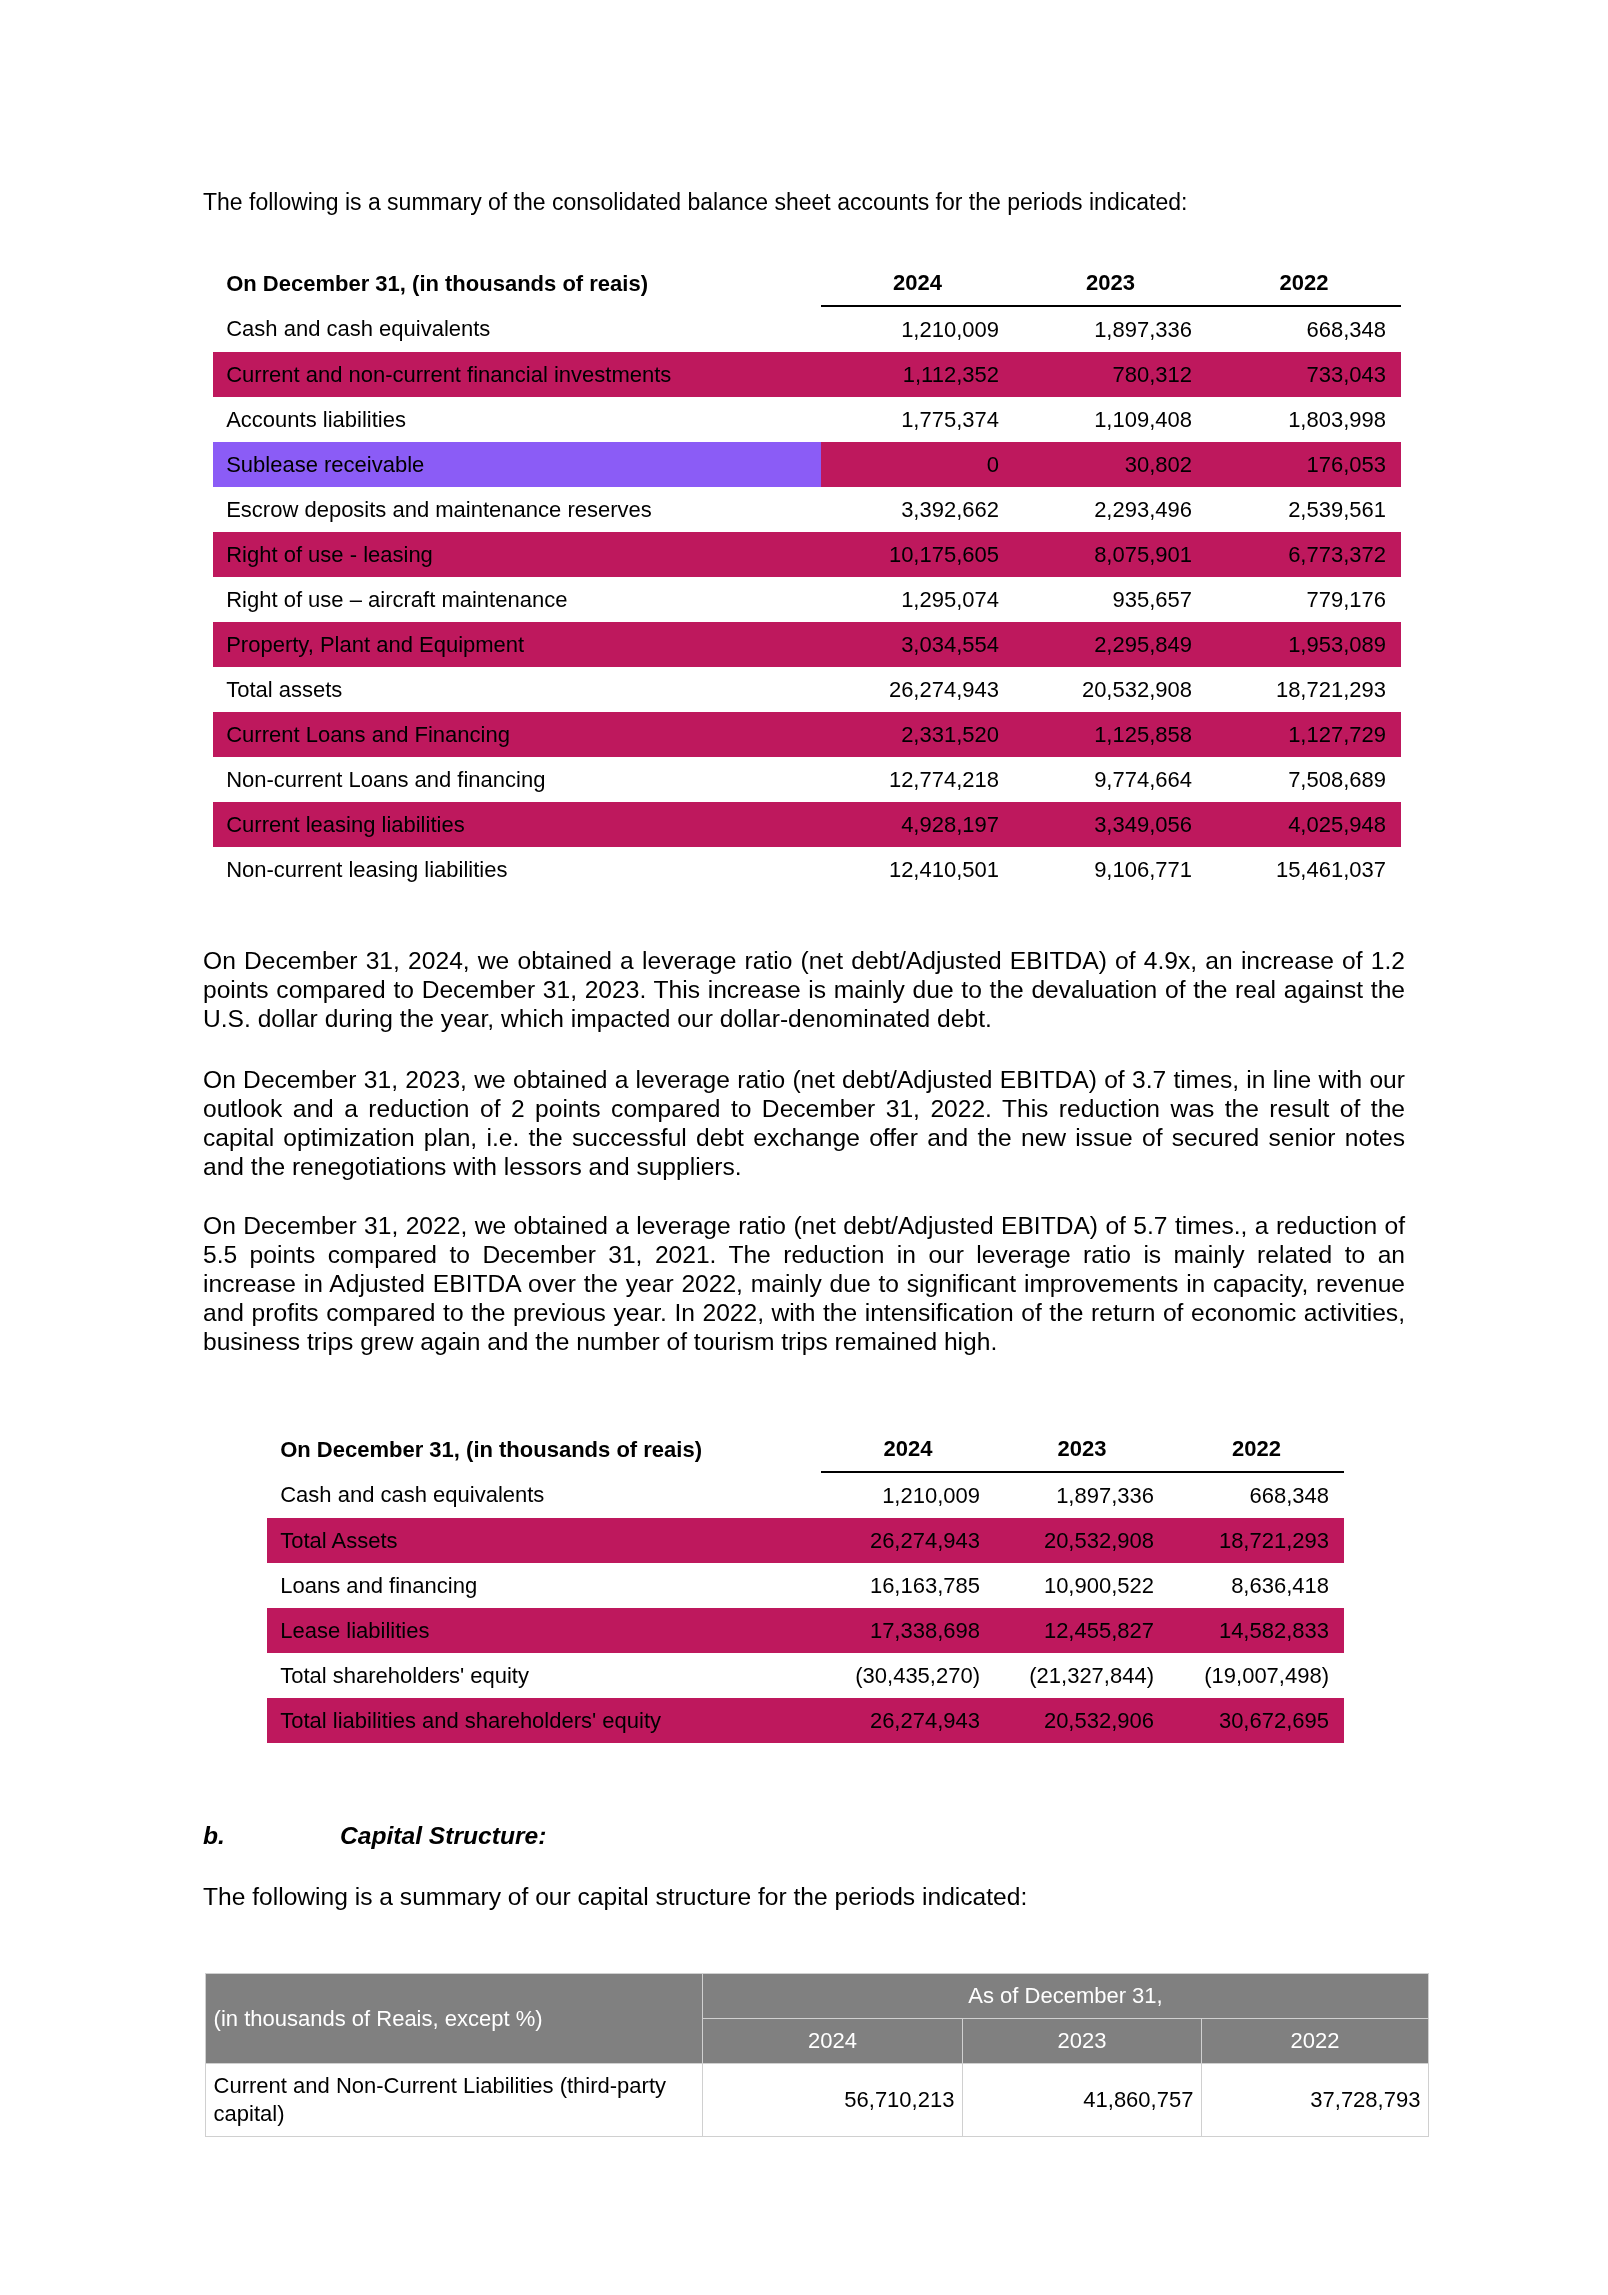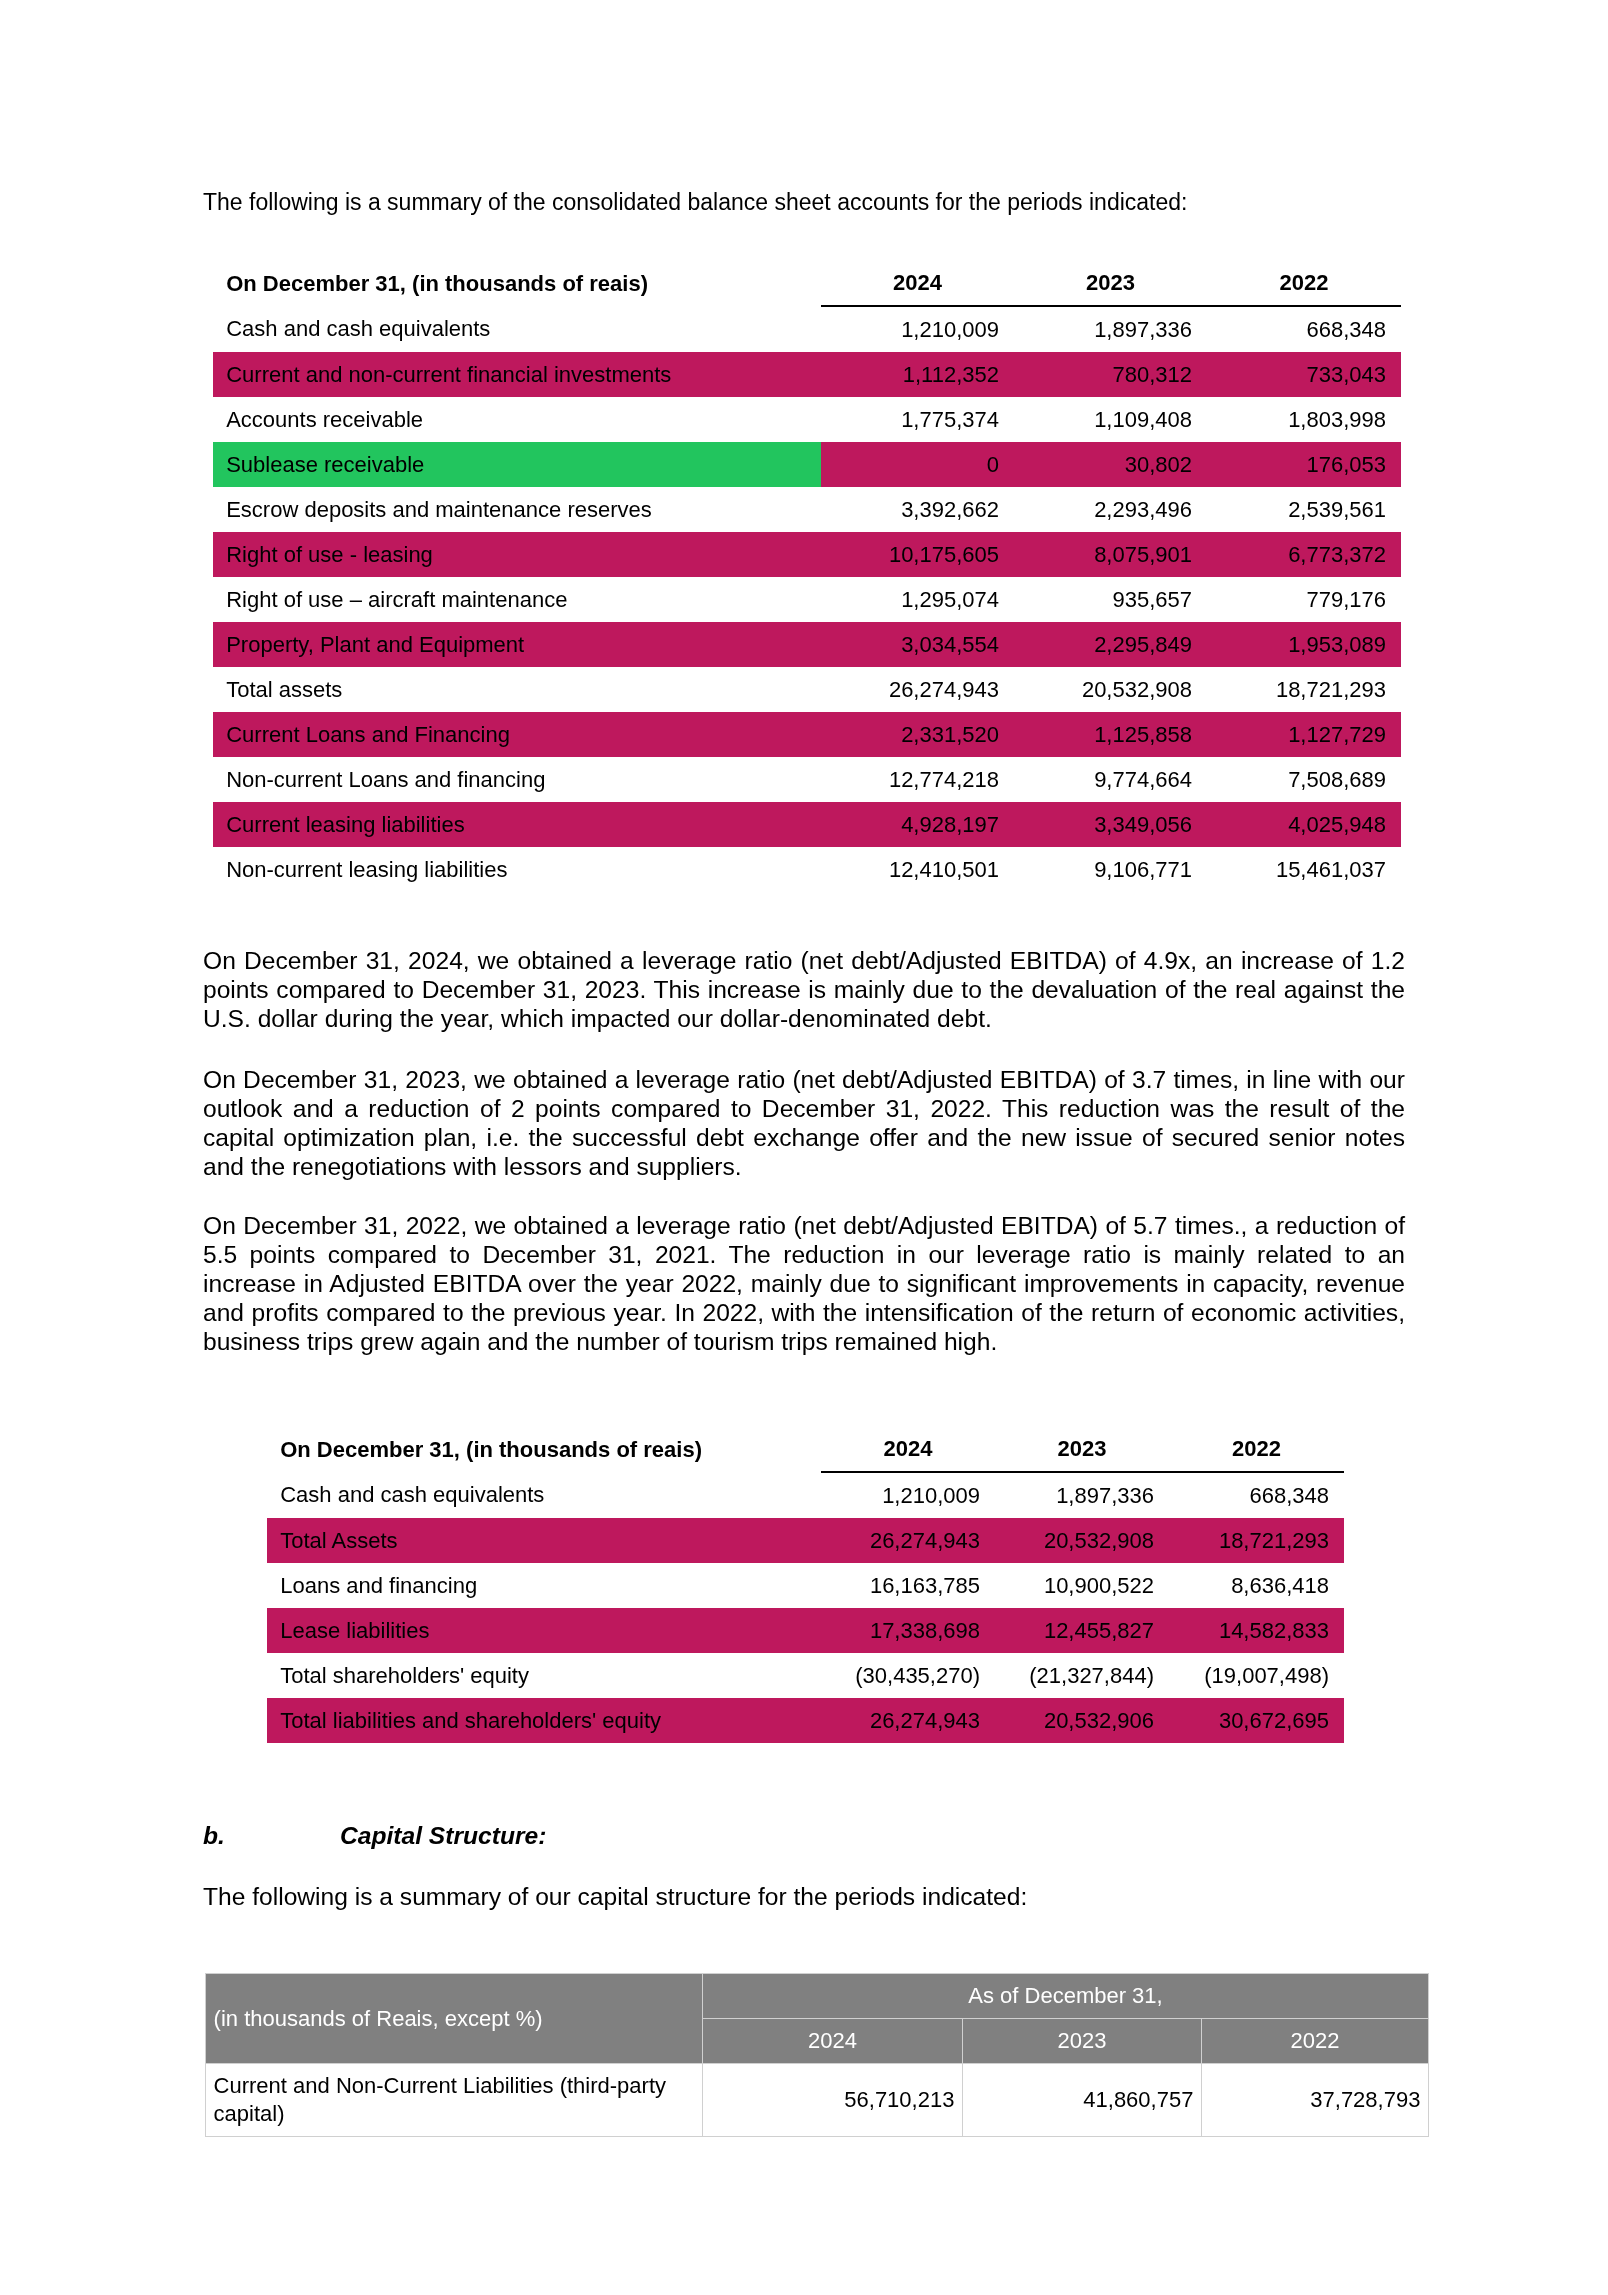--- a/index.html
+++ b/index.html
@@ -8,21 +8,21 @@
   .abs { position: absolute; }
   .intro { left: 203px; top: 189px; font-size: 23px; }
   table.bs { position: absolute; border-collapse: collapse; font-size: 22px; }
   table.bs th { font-weight: bold; text-align: center; padding: 0; height: 44px; vertical-align: middle; }
   table.bs th.lbl { text-align: left; padding-left: 13.2px; }
   table.bs th.yr { border-bottom: 2.4px solid #000; }
   table.bs td { height: 45px; padding: 0; vertical-align: middle; }
   table.bs td.lbl { padding-left: 13.2px; }
   table.bs td.num { text-align: right; padding-right: 15px; }
   table.bs tr.shade td { background: #be185d; }
-  table.bs tr.shade td.dark { background: #22c55e; }
+  table.bs tr.shade td.dark { background: #8b5cf6; }
   .para { position: absolute; left: 203px; width: 1202px; font-size: 24.6px; line-height: 29px;
           text-align: justify; margin: 0; }
   .section { position: absolute; top: 1822px; left: 203px; font-size: 24.6px; font-weight: bold; font-style: italic; }
   .section .letter { display: inline-block; width: 137px; }
   table.cap { position: absolute; left: 205px; top: 1973px; width: 1224px; border-collapse: collapse;
               font-size: 22px; }
   table.cap th { background: #808080; color: #fff; font-weight: normal; border: 1.9px solid #d0d0d0; }
   table.cap th.lbl { text-align: left; padding-left: 7.6px; width: 487px; }
   table.cap th.group { height: 42px; }
   table.cap th.yr { height: 42px; }
@@ -57,21 +57,21 @@
       <td class="num">1,897,336</td>
       <td class="num">668,348</td>
     </tr>
     <tr class="shade">
       <td class="lbl">Current and non-current financial investments</td>
       <td class="num">1,112,352</td>
       <td class="num">780,312</td>
       <td class="num">733,043</td>
     </tr>
     <tr>
-      <td class="lbl">Accounts receivable</td>
+      <td class="lbl">Accounts liabilities</td>
       <td class="num">1,775,374</td>
       <td class="num">1,109,408</td>
       <td class="num">1,803,998</td>
     </tr>
     <tr class="shade">
       <td class="lbl dark">Sublease receivable</td>
       <td class="num">0</td>
       <td class="num">30,802</td>
       <td class="num">176,053</td>
     </tr>

